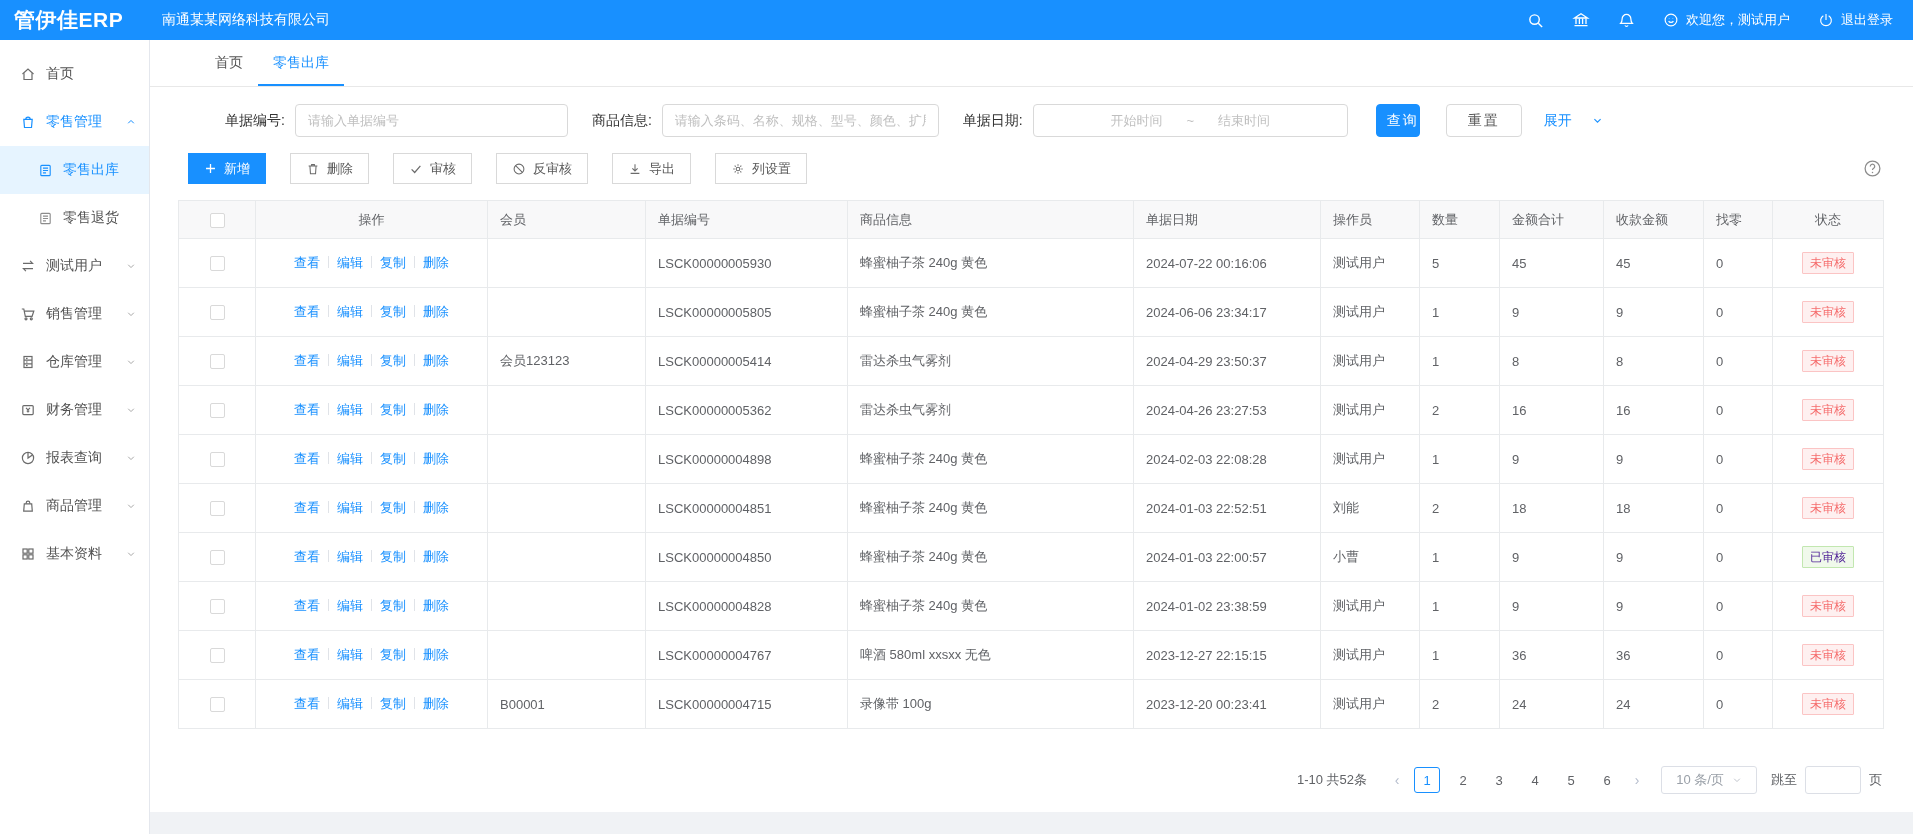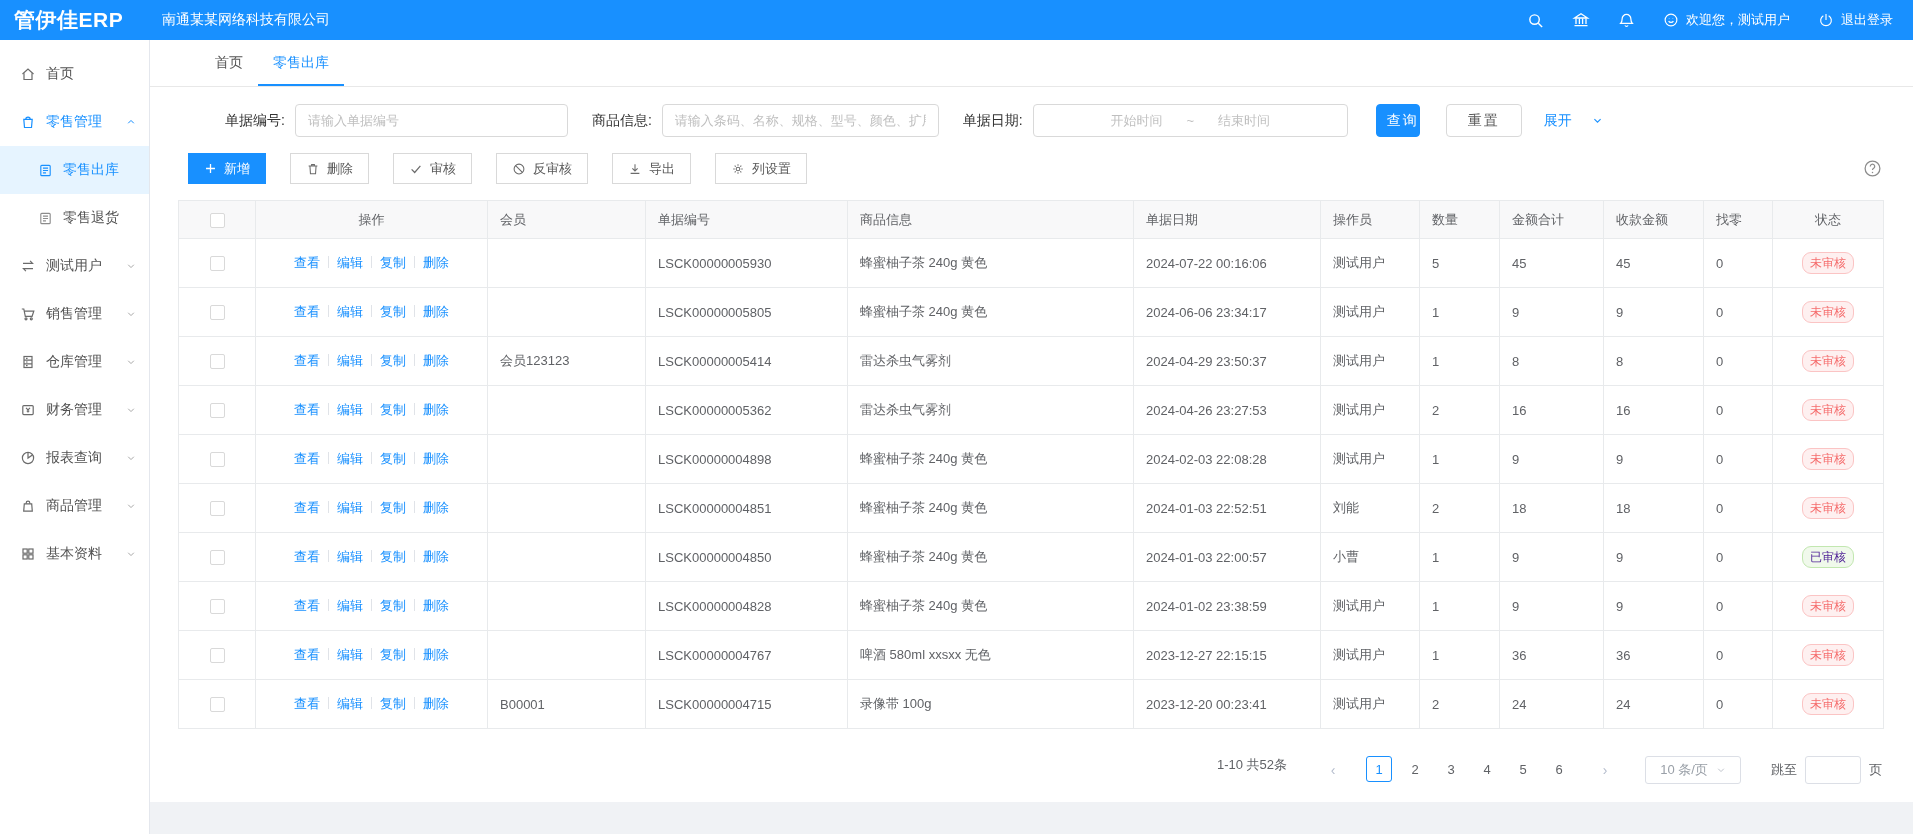--- a/index.html
+++ b/index.html
@@ -64,26 +64,26 @@
   
   table { width:100%; border-collapse:collapse; table-layout:fixed; }
   th, td { border:1px solid #e8eaec; font-size:13px; color:#606266; font-weight:normal; padding:0 12px; text-align:left; overflow:hidden; white-space:nowrap; }
   thead th { height:38px; background:#f8f8f9; }
   tbody td { height:49px; }
   .c-center { text-align:center; padding:0 4px; }
   .checkbox { display:inline-block; width:15px; height:15px; border:1px solid #d9d9d9; border-radius:2px; background:#fff; vertical-align:middle; cursor:pointer; }
   .actions { padding:0 6px; }
   .act-link { color:#1890ff; font-size:13px; cursor:pointer; }
   .sep { display:inline-block; width:1px; height:12px; background:#e0e3e8; margin:0 8px; vertical-align:-1px; }
-  .badge { display:inline-block; padding:3px 7px; border-radius:9px; font-size:12px; line-height:1.2; }
+  .badge { display:inline-block; padding:3px 7px; border-radius:1px; font-size:12px; line-height:1.2; }
   .badge.danger { color:#f56c6c; background:#fef0f0; border:1px solid #fbc4c4; }
   .badge.success { color:#4c1d95; background:#f0f9eb; border:1px solid #c2e7b0; }
 
   
-  .pagination { display:flex; justify-content:flex-end; margin-top:27px; font-size:13px; color:#606266; gap:16px; }
+  .pagination { display:flex; align-items:center; justify-content:flex-end; margin-top:37px; font-size:13px; color:#606266; gap:0; }
   .pg-summary { margin-right:18px; }
   .pg-arrow { width:24px; height:28px; display:inline-flex; align-items:center; justify-content:center; color:#b4bccc; cursor:pointer; font-size:14px; }
   .pg-pages { display:inline-flex; }
   .page { min-width:26px; height:26px; line-height:26px; text-align:center; margin:0 5px; cursor:pointer; border-radius:3px; border:1px solid transparent; }
   .page.active { border-color:#1890ff; color:#1890ff; }
   .pg-select { width:96px; height:28px; border:1px solid #dcdfe6; border-radius:3px; display:inline-flex; align-items:center; justify-content:center; gap:8px; color:#9aa0a8; margin-left:12px; cursor:pointer; }
   .pg-jump { margin-left:14px; display:inline-flex; align-items:center; gap:8px; color:#606266; }
   .pg-input { width:56px; height:28px; border:1px solid #dcdfe6; border-radius:3px; outline:none; padding:0 6px; font-family:inherit; }
 </style>
 </head>

